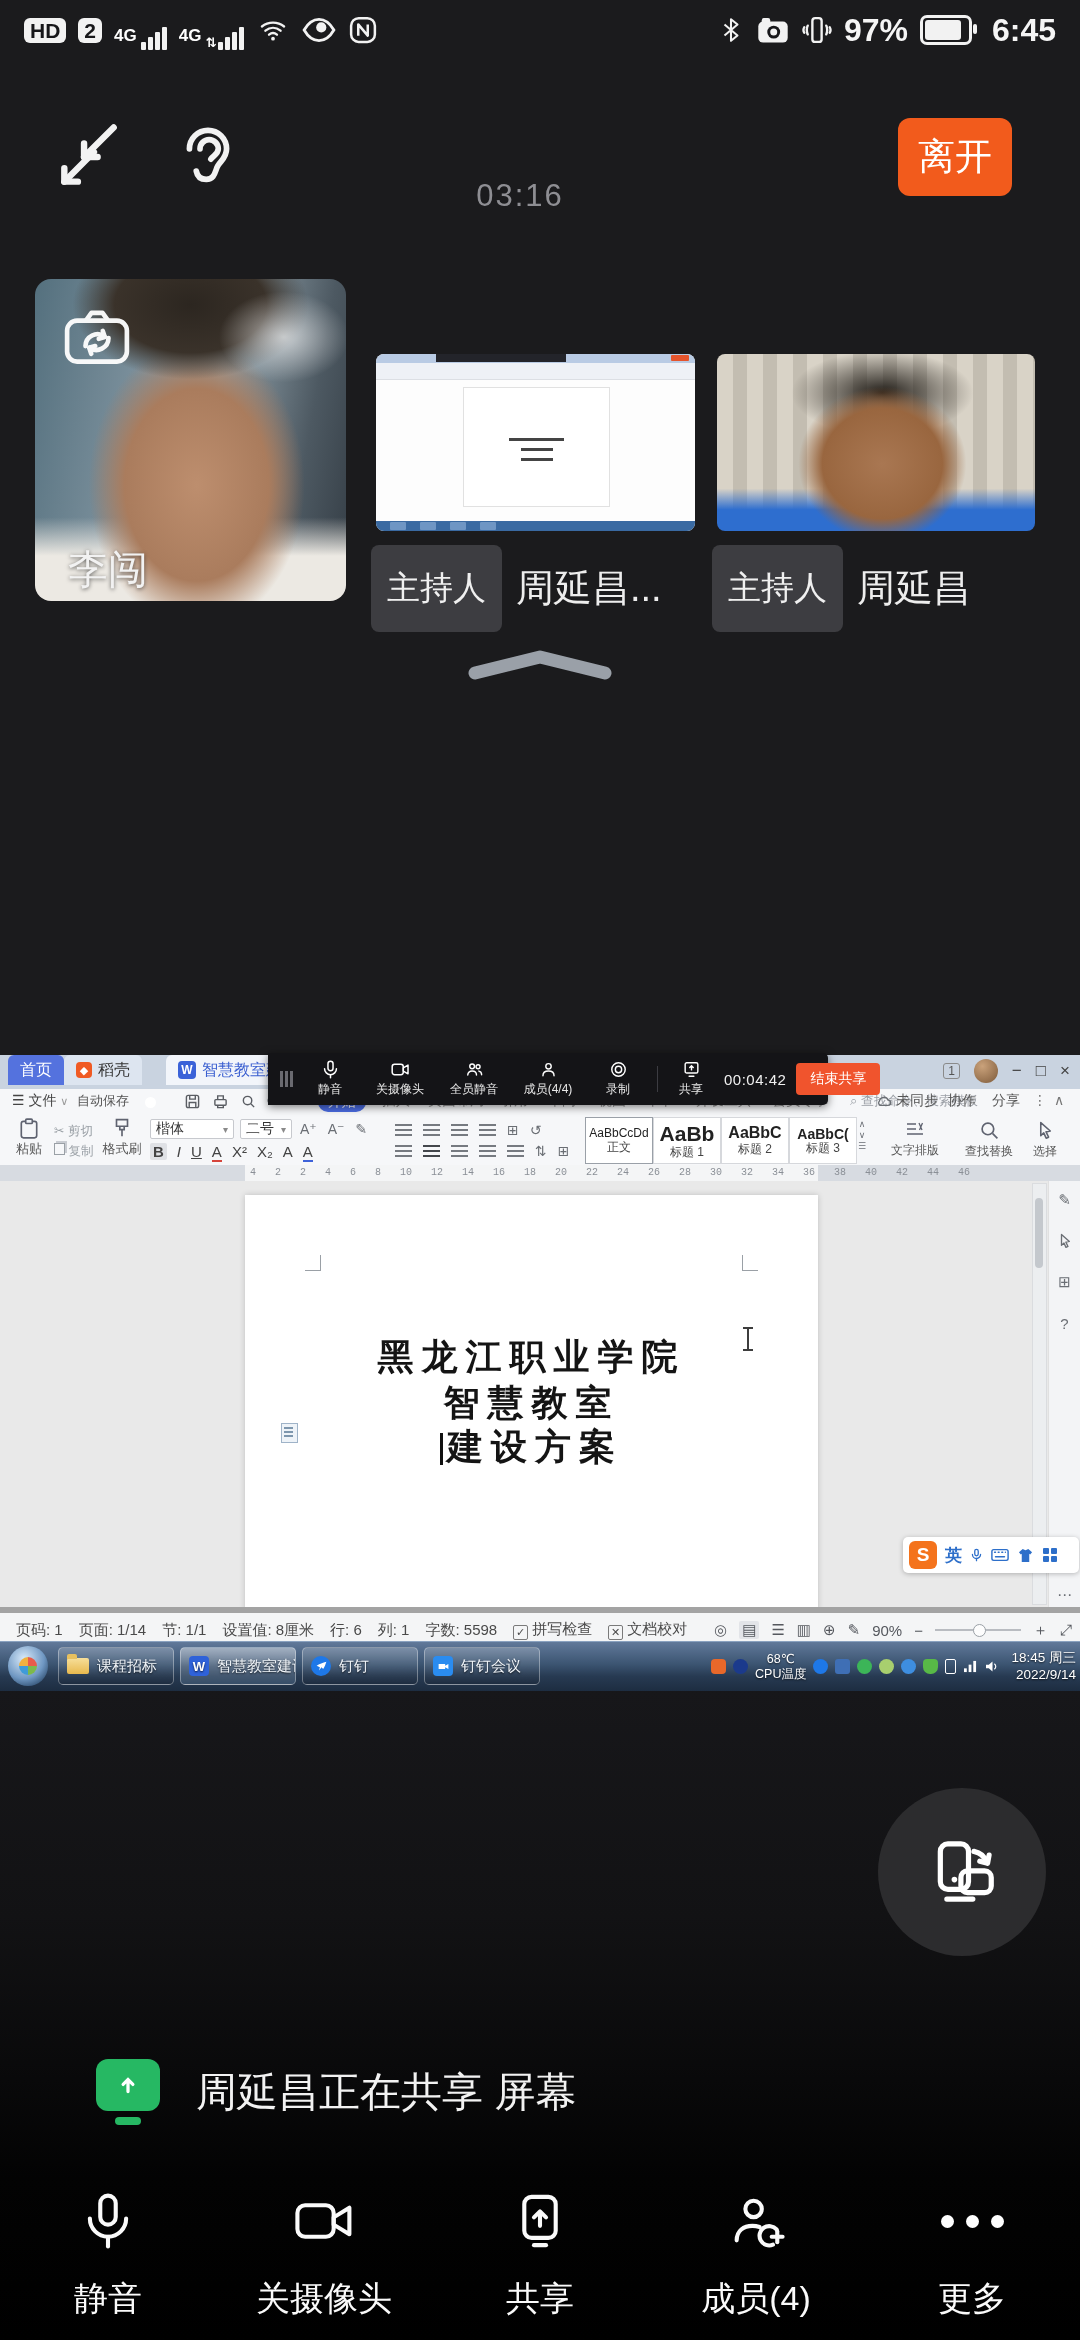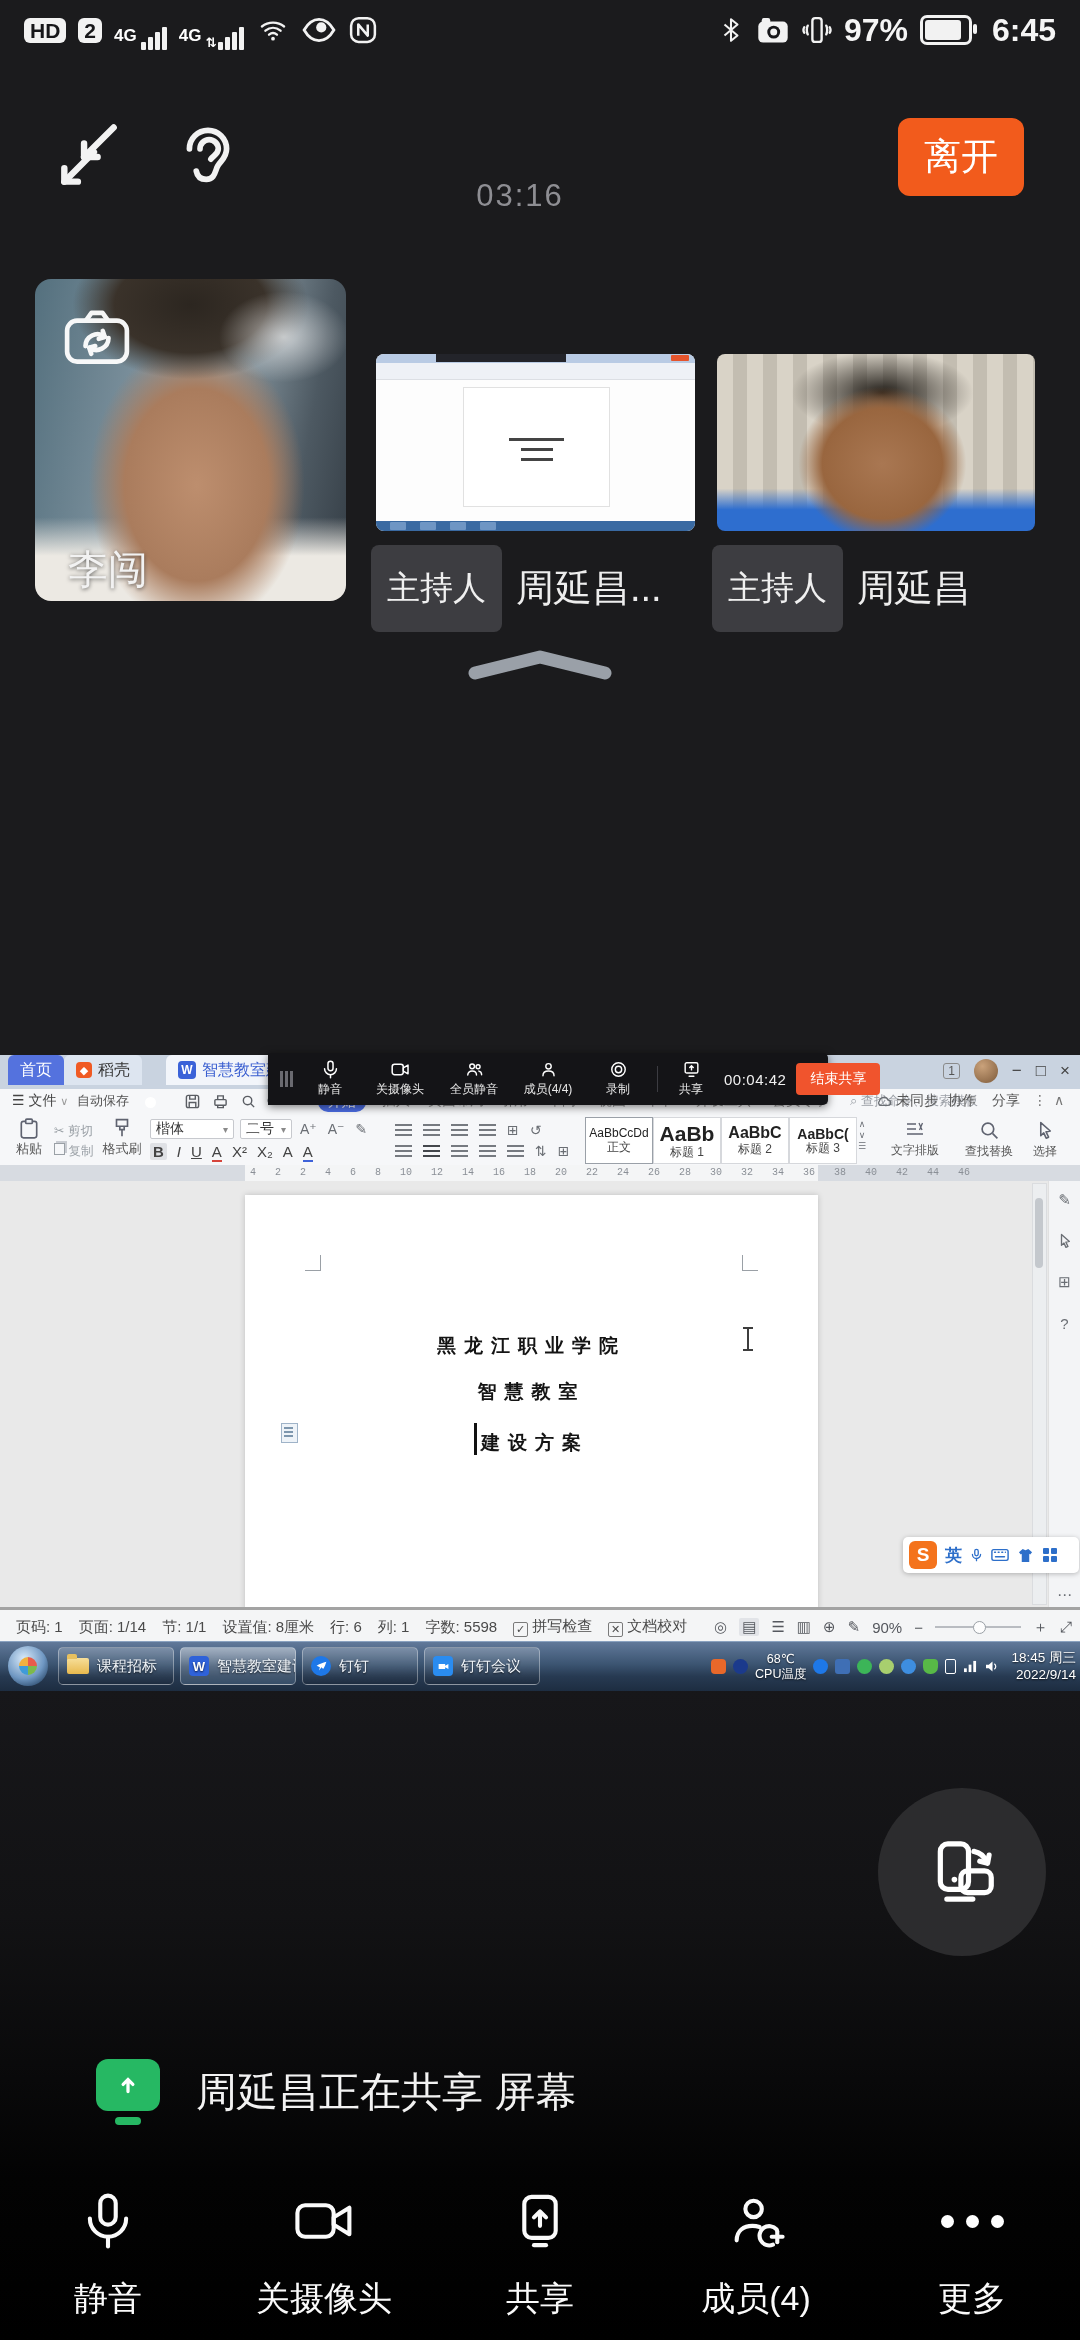--- a/index.html
+++ b/index.html
@@ -23,21 +23,21 @@
   .sig b{font-size:17px;font-weight:700;line-height:1;margin-right:2px;align-self:flex-start;}
   .bar{width:5px;background:#f2f2f2;border-radius:1px;}
   .sb-txt{font-size:32px;font-weight:600;color:#f5f5f5;}
   .batt{width:46px;height:24px;border:3px solid #f2f2f2;border-radius:7px;position:relative;}
   .batt i{position:absolute;left:2px;top:2px;bottom:2px;width:36px;background:#f2f2f2;border-radius:3px;}
   .batt u{position:absolute;right:-8px;top:6px;width:4px;height:10px;background:#f2f2f2;border-radius:2px;}
 
   .hdr-title{left:190px;top:110px;width:660px;text-align:center;font-size:44px;color:#f4f4f4;
              display:flex;justify-content:center;align-items:center;gap:14px;}
   .hdr-timer{left:190px;top:178px;width:660px;text-align:center;font-size:31px;color:#8e8e93;letter-spacing:2px;}
-  .leave-btn{left:898px;top:118px;width:126px;height:78px;background:#F25B1C;border-radius:12px;
+  .leave-btn{left:898px;top:118px;width:114px;height:78px;background:#F25B1C;border-radius:12px;
              display:flex;align-items:center;justify-content:center;font-size:37px;color:#fff;}
 
   
   .tile{border-radius:16px;overflow:hidden;}
   .tile1{left:35px;top:279px;width:311px;height:322px;background:
      radial-gradient(100px 70px at 80% 18%,rgba(255,255,255,.65),rgba(255,255,255,0) 65%),
      radial-gradient(190px 120px at 50% 8%,#2c2620 0%,#3a322a 40%,rgba(0,0,0,0) 62%),
      radial-gradient(150px 200px at 52% 64%,#bd8e6e 0%,#aa7c5d 48%,rgba(0,0,0,0) 72%),
      linear-gradient(to top,#ece9e3 0 14%,rgba(0,0,0,0) 26%),
      linear-gradient(100deg,#54707e,#7e929e 35%,#94a5ae 55%,#4d5962 82%,#343d45);}
@@ -106,41 +106,41 @@
   .ruler .nums{position:absolute;left:250px;top:2px;width:810px;font-size:10px;color:#8a8f96;
                font-family:"Liberation Mono","DejaVu Sans Mono",monospace;word-spacing:13px;white-space:nowrap;}
   .docarea{position:absolute;left:0;top:126px;width:1080px;height:426px;background:#e9e9e9;overflow:hidden;}
   .page{position:absolute;left:245px;top:14px;width:573px;height:500px;background:#fff;
         box-shadow:0 0 6px rgba(0,0,0,.18);}
   .cmark{position:absolute;width:15px;height:15px;border-color:#9aa0a6;}
   .cmark.tl{border-left:1.5px solid #9aa0a6;border-top:1.5px solid #9aa0a6;border-left:none;border-top:none;
             border-right:1.5px solid #9aa0a6;border-bottom:1.5px solid #9aa0a6;}
   .cmark.tr{border-left:1.5px solid #9aa0a6;border-bottom:1.5px solid #9aa0a6;}
   .dline{position:absolute;left:0;width:573px;text-align:center;font-family:"Liberation Serif","DejaVu Serif",serif;
-         font-size:19px;letter-spacing:8px;color:#141414;font-weight:600;}
+         font-size:36px;letter-spacing:8px;color:#141414;font-weight:600;}
   .caret{display:inline-block;width:3px;height:32px;background:#111;vertical-align:-6px;margin-right:4px;}
   .paraico{position:absolute;left:36px;top:228px;width:15px;height:18px;border:1px solid #9fb3c8;background:#eef3f8;}
   .paraico:after{content:"";position:absolute;left:2px;top:3px;width:9px;height:1.5px;background:#7d96ad;
                  box-shadow:0 4px 0 #7d96ad,0 8px 0 #7d96ad;}
   .ibeam{position:absolute;left:496px;top:130px;width:14px;height:28px;color:#3d3d3d;}
   .ibeam:before{content:"";position:absolute;left:6px;top:2px;width:2px;height:24px;background:#3d3d3d;}
   .ibeam:after{content:"";position:absolute;left:2px;top:2px;width:10px;height:2px;background:#3d3d3d;
                box-shadow:0 22px 0 #3d3d3d;}
   .scrollv{position:absolute;left:1032px;top:2px;width:13px;height:420px;background:#eceef0;border:1px solid #dadcdf;}
   .scrollv i{position:absolute;left:1.5px;top:14px;width:8px;height:70px;background:#c4c8cd;border-radius:4px;}
   .sidebar{position:absolute;left:1048px;top:0;width:32px;height:426px;background:#f3f4f6;border-left:1px solid #e0e0e0;
            display:flex;flex-direction:column;align-items:center;padding-top:10px;gap:24px;box-sizing:border-box;
            color:#6a6e74;font-size:15px;}
   .ime{position:absolute;left:903px;top:356px;width:176px;height:36px;background:#fff;border-radius:5px;
        box-shadow:0 1px 5px rgba(0,0,0,.25);display:flex;align-items:center;gap:8px;padding:0 6px;box-sizing:border-box;}
   .ime .slogo{width:28px;height:28px;border-radius:6px;background:#f4731c;color:#fff;font-weight:800;font-size:19px;
               display:flex;align-items:center;justify-content:center;}
   .ime .en{color:#2d6fca;font-weight:700;font-size:17px;}
   .ime svg{color:#2d6fca;}
-  .wstatus{position:absolute;left:0;top:552px;width:1080px;height:34px;background:#f4f5f6;border-top:3px solid #a3a3a3;
+  .wstatus{position:absolute;left:0;top:552px;width:1080px;height:34px;background:#f4f5f6;border-top:6px solid #a3a3a3;
            display:flex;align-items:center;font-size:15px;color:#4a4a4a;}
   .wstatus .it{margin-left:16px;white-space:nowrap;}
   .ckbox{display:inline-block;width:13px;height:13px;border:1px solid #7a7a7a;border-radius:2px;font-size:11px;
          line-height:12px;text-align:center;color:#4a4a4a;margin-right:4px;vertical-align:-2px;}
   .zoomer{position:absolute;right:8px;top:0;height:34px;display:flex;align-items:center;gap:12px;color:#55585e;font-size:15px;}
   .ztrack{width:86px;height:2px;background:#b9bcc1;position:relative;}
   .ztrack i{position:absolute;left:38px;top:-5px;width:11px;height:11px;border-radius:50%;background:#fdfdfd;border:1px solid #9aa0a6;}
 
   
   .taskbar{position:absolute;left:0;top:586px;width:1080px;height:49px;

